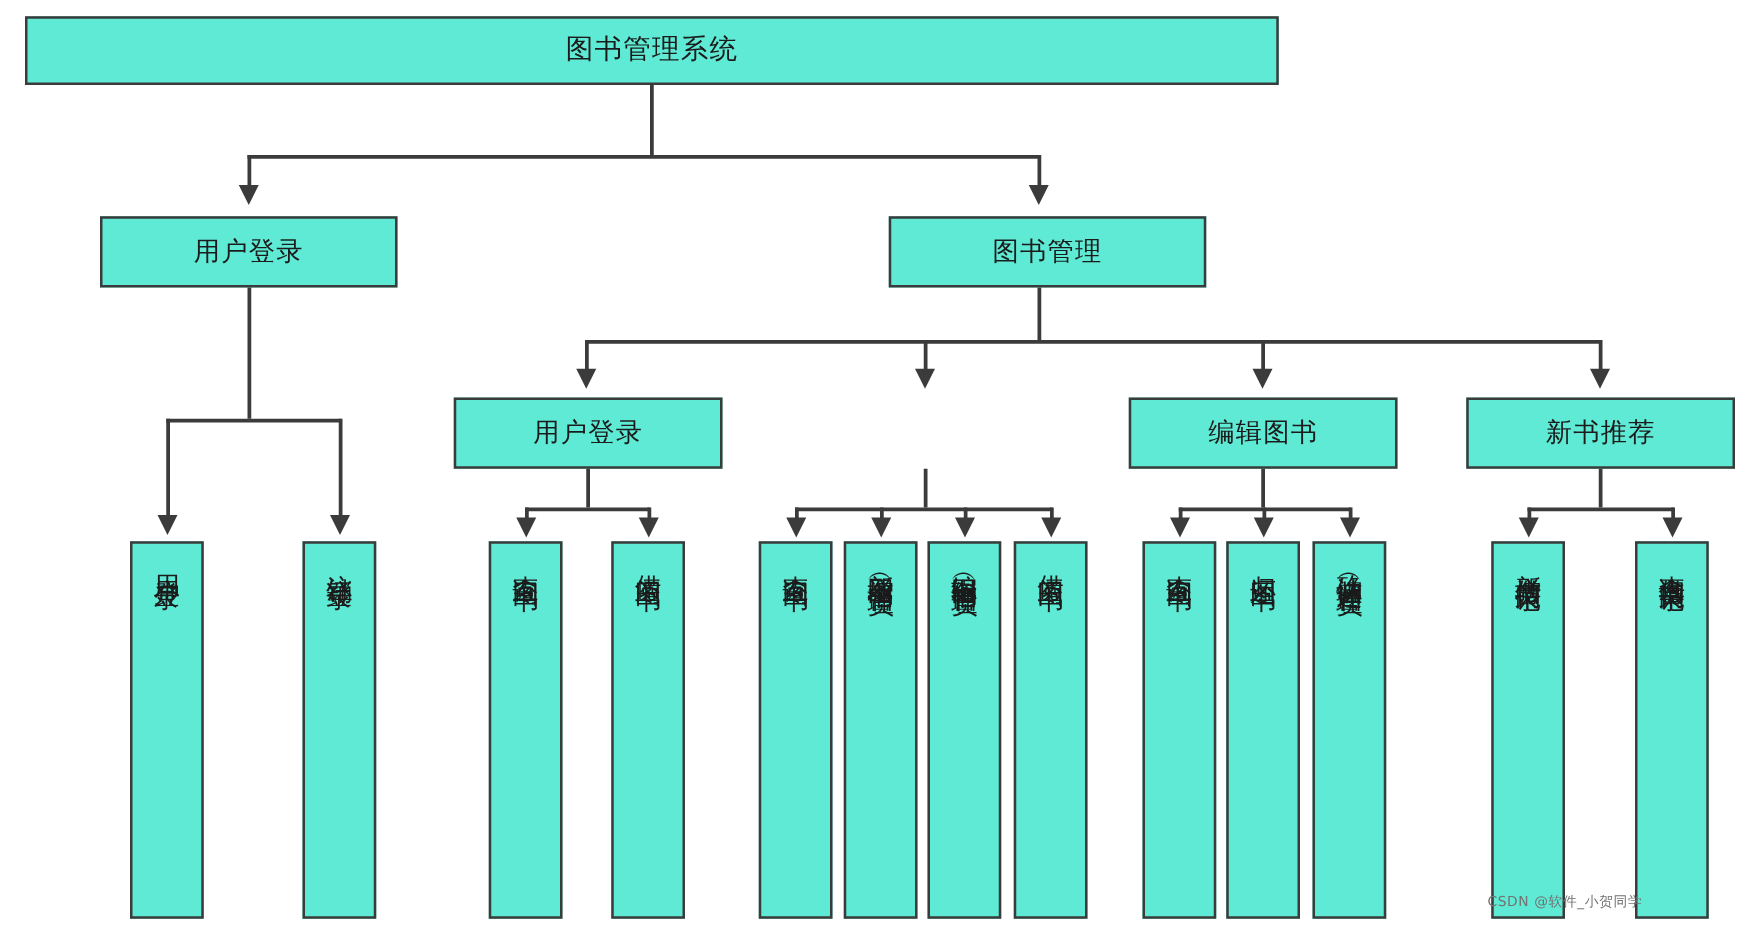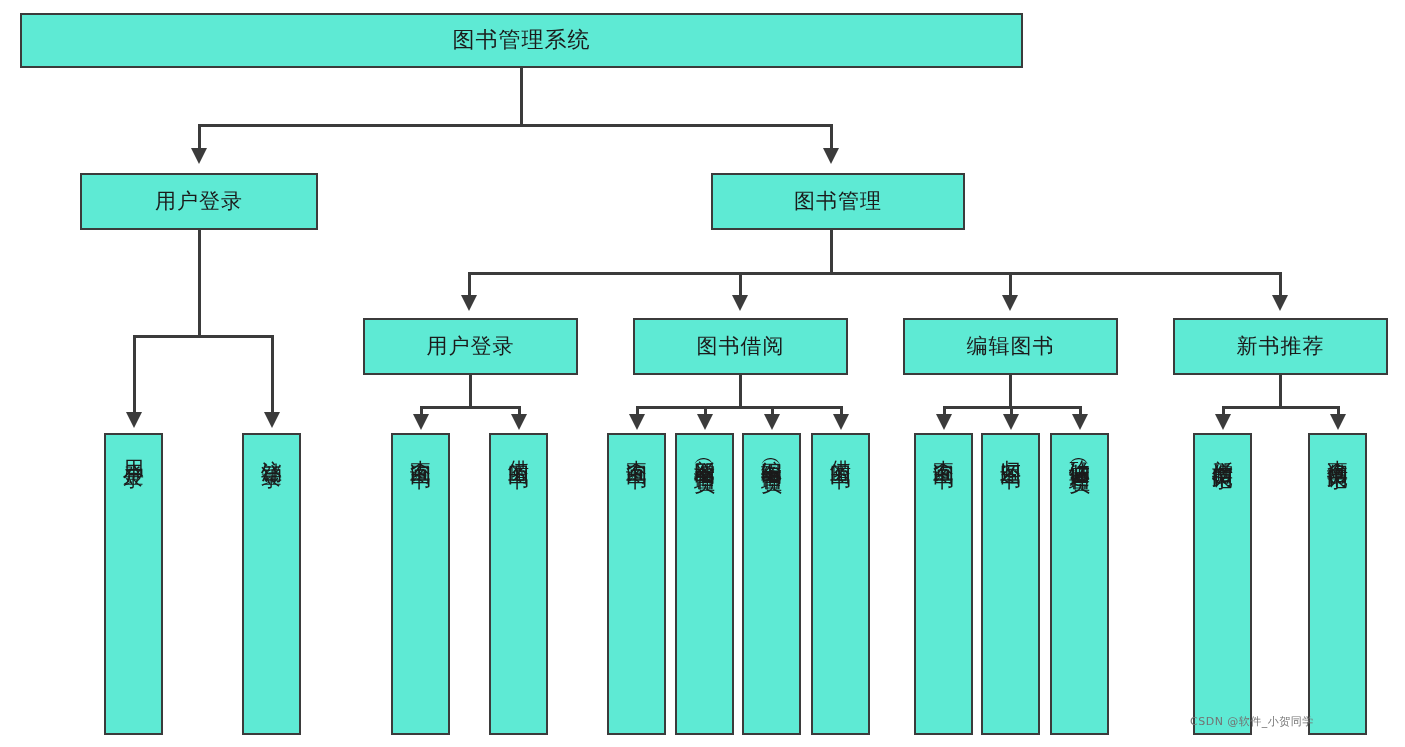--- a/index.html
+++ b/index.html
@@ -117,23 +117,20 @@
   <div class="arrow" style="left:461px; top:295px;"></div>
   <div class="vline" style="left:739px; top:272px; height:25px;"></div>
   <div class="arrow" style="left:732px; top:295px;"></div>
   <div class="vline" style="left:1009px; top:272px; height:25px;"></div>
   <div class="arrow" style="left:1002px; top:295px;"></div>
   <div class="vline" style="left:1279px; top:272px; height:25px;"></div>
   <div class="arrow" style="left:1272px; top:295px;"></div>
 
   <div class="node horiz" style="left:363px; top:318px; width:215px; height:57px;">
     <span>用户登录</span>
-  </div>
-  <div class="node horiz" style="left:633px; top:318px; width:215px; height:57px;">
-    <span>图书借阅</span>
   </div>
   <div class="node horiz" style="left:903px; top:318px; width:215px; height:57px;">
     <span>编辑图书</span>
   </div>
   <div class="node horiz" style="left:1173px; top:318px; width:215px; height:57px;">
     <span>新书推荐</span>
   </div>
 
   <div class="vline" style="left:469px; top:375px; height:31px;"></div>
   <div class="hline" style="left:420px; top:406px; width:100px;"></div>

